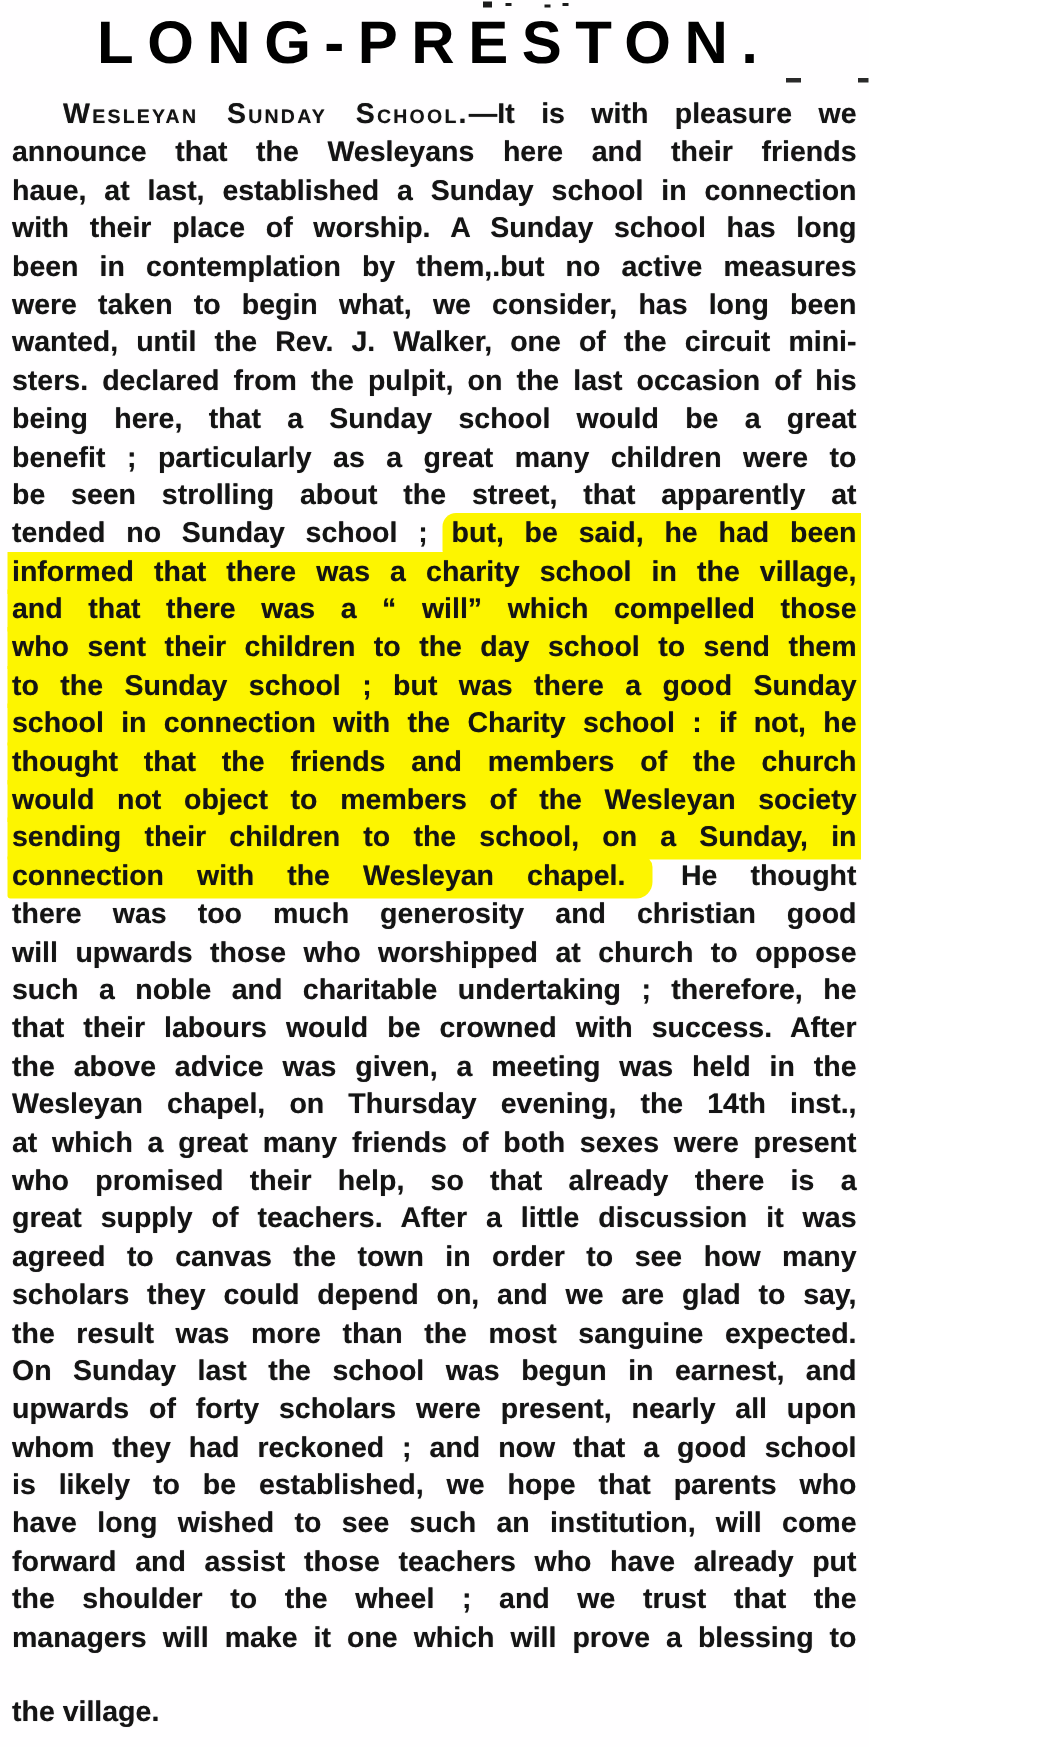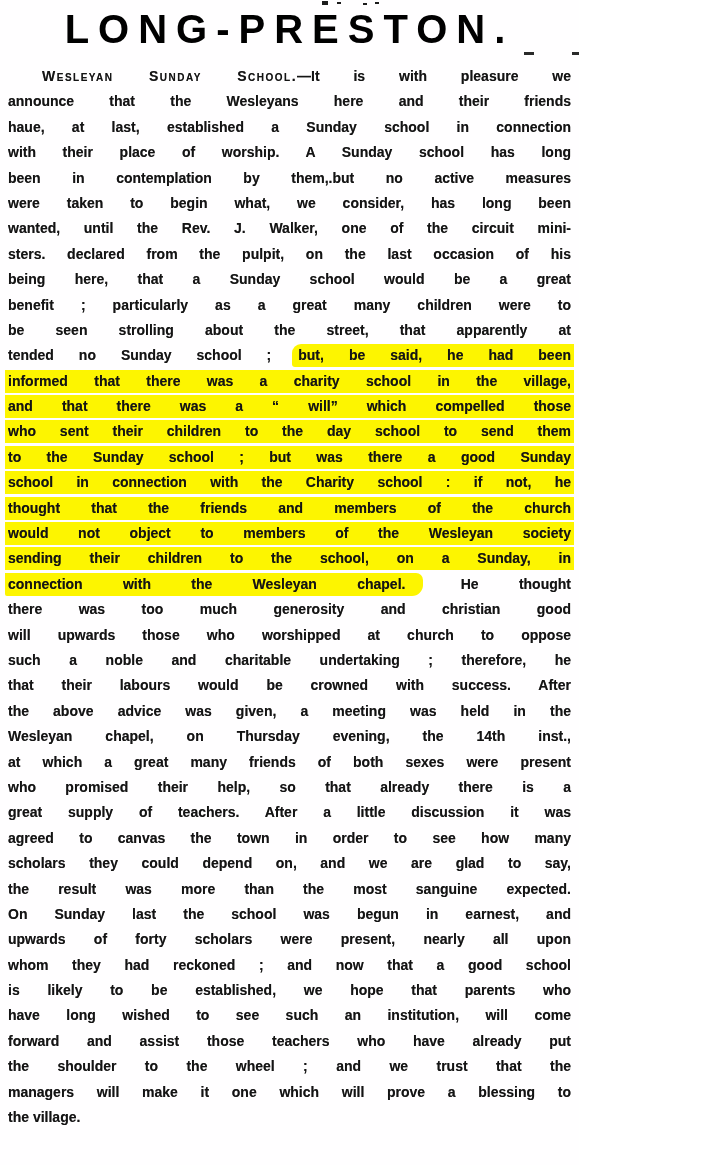--- a/index.html
+++ b/index.html
@@ -43,29 +43,29 @@
     font-weight: bold;
     letter-spacing: 9px;
     color: #000;
   }
   .body-col {
     padding: 0 8px;
   }
   .line {
     height: 25.4px;
     line-height: 25.4px;
-    font-size: 14px;
+    font-size: 19px;
     font-weight: bold;
     text-align: justify;
     text-align-last: justify;
     white-space: normal;
     text-shadow: 0 0 0.5px rgba(20,20,20,0.55);
   }
   .line.indent { text-indent: 34px; }
-  .line.last { text-align-last: left; }
+  .line.last { text-align-last: left; margin-top: 24px; }
   .smallcaps {
     font-variant: small-caps;
     letter-spacing: 1.5px;
   }
   .hl {
     background: var(--hl, #fdf500);
     padding: 3px 3px 4px 3px;
     margin: 16px -3px;
   }
   .hl-start {

